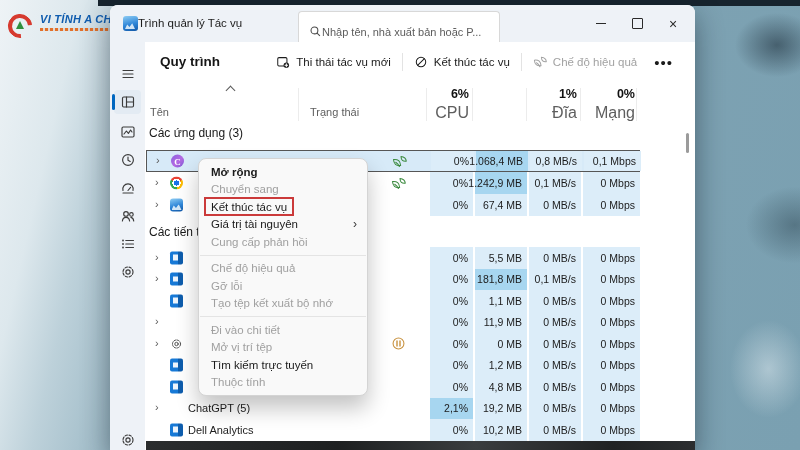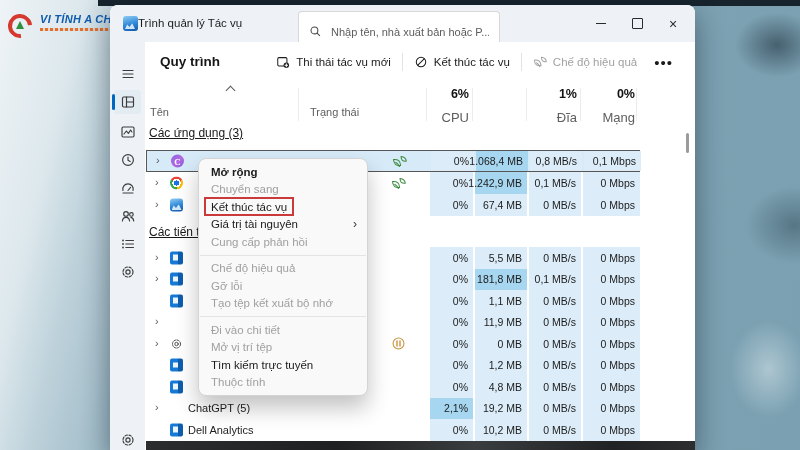--- a/index.html
+++ b/index.html
@@ -26,21 +26,21 @@
   
   .win{position:absolute;left:110px;top:5px;width:585px;height:445px;background:#fff;
     border-radius:8px 8px 0 0;box-shadow:0 10px 28px rgba(8,20,30,.45);}
   .titlebar{position:absolute;left:0;top:0;right:0;height:37px;background:#eef2f7;border-radius:8px 8px 0 0;}
   .appicon{position:absolute;left:13px;top:11px;width:15px;height:15px;border-radius:3px;
     background:linear-gradient(165deg,#8ecdf4 0%,#2f86d8 55%,#1157a6 100%);}
   .appicon:after{content:"";position:absolute;left:2px;bottom:2px;width:10px;height:6px;background:#e3f1fb;opacity:.9;
     clip-path:polygon(0 100%,22% 25%,45% 65%,72% 5%,100% 100%);}
   .wtitle{position:absolute;left:28px;top:12px;font-size:11.5px;color:#1c1c1c;white-space:nowrap;}
   .search{position:absolute;left:188px;top:6px;width:202px;height:41px;background:#fff;border:1px solid #d8d8d8;
-    border-bottom-color:#bcbcbc;border-radius:4px;display:flex;align-items:center;gap:9px;padding:0 10px;box-sizing:border-box;}
+    border-bottom-color:#bcbcbc;border-radius:4px;display:flex;align-items:center;padding:0 10px;box-sizing:border-box;}
   .search svg{flex:0 0 auto;}
   .s-ph{font-size:11px;color:#5c5c5c;white-space:nowrap;overflow:hidden;}
   .controls{position:absolute;right:4px;top:0;height:37px;display:flex;}
   .ctl{width:36px;height:100%;display:flex;align-items:center;justify-content:center;color:#2a2a2a;font-size:14px;}
   .g-min{width:10px;height:1px;background:#2a2a2a;display:block;}
   .g-max{width:9px;height:9px;border:1px solid #2a2a2a;border-radius:1px;display:block;}
   
   .sidebar{position:absolute;left:0;top:37px;bottom:0;width:35px;background:#eef2f7;}
   .side-item{position:absolute;left:4px;width:27px;height:24px;display:flex;align-items:center;justify-content:center;border-radius:4px;}
   .side-item.sel{background:#e3ebf3;}
@@ -55,23 +55,23 @@
   .tsep{width:1px;height:18px;background:#e3e3e3;margin:0 2px;}
   .more{font-size:15px;letter-spacing:1px;color:#1b1b1b;padding:0 8px;}
   
   .thead{position:absolute;left:0;top:40px;right:0;height:43px;}
   .hdiv{position:absolute;top:6px;bottom:4px;width:1px;background:#ececec;}
   .sort{position:absolute;left:82px;top:5px;width:6px;height:6px;border-top:1.5px solid #5a5a5a;border-left:1.5px solid #5a5a5a;transform:rotate(45deg);}
   .h-name{position:absolute;left:5px;bottom:7px;font-size:11px;color:#5e5e5e;}
   .h-status{position:absolute;left:165px;bottom:7px;font-size:11px;color:#5e5e5e;}
   .ucol{position:absolute;top:5px;width:62px;text-align:right;}
   .ucol .pct{font-size:12.5px;font-weight:600;color:#121212;}
-  .ucol .lbl{font-size:13px;color:#5e5e5e;margin-top:9px;}
-  
-  .ghead{position:absolute;left:4px;font-size:12px;color:#191919;white-space:nowrap;text-decoration:underline;}
+  .ucol .lbl{font-size:16px;color:#5e5e5e;margin-top:3px;}
+  
+  .ghead{position:absolute;left:4px;font-size:12px;color:#191919;white-space:nowrap;}
   .row{position:absolute;left:1px;width:494px;box-sizing:border-box;}
   .row.sel{background:#d7eaf8;border:1px solid #565656;}
   .arrow{position:absolute;left:9px;top:50%;transform:translateY(-54%);font-size:11px;color:#5a5a5a;line-height:1;}
   .ricon{position:absolute;left:24px;top:50%;transform:translateY(-50%);width:13px;height:13px;}
   .rname{position:absolute;left:42px;top:50%;transform:translateY(-50%);font-size:11px;color:#1d1d1d;white-space:nowrap;}
   .statusic{position:absolute;left:244px;top:50%;transform:translateY(-50%);width:16px;height:16px;display:flex;align-items:center;justify-content:center;}
   .cell{position:absolute;top:0;bottom:0;display:flex;align-items:center;justify-content:flex-end;
     padding-right:5px;box-sizing:border-box;font-size:10.5px;color:#1b1b1b;background:var(--cell,#dcedf9);white-space:nowrap;}
   .cell.hot{background:var(--cellhot,#a7d6f0);}
   .c-cpu{left:284px;width:43px;}.c-mem{left:329px;width:52px;}.c-dsk{left:383px;width:52px;}.c-net{left:437px;width:57px;}

